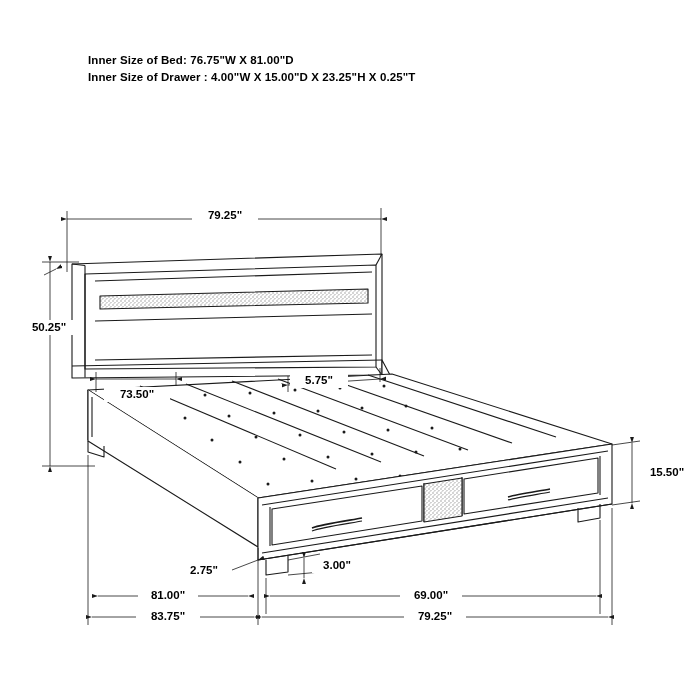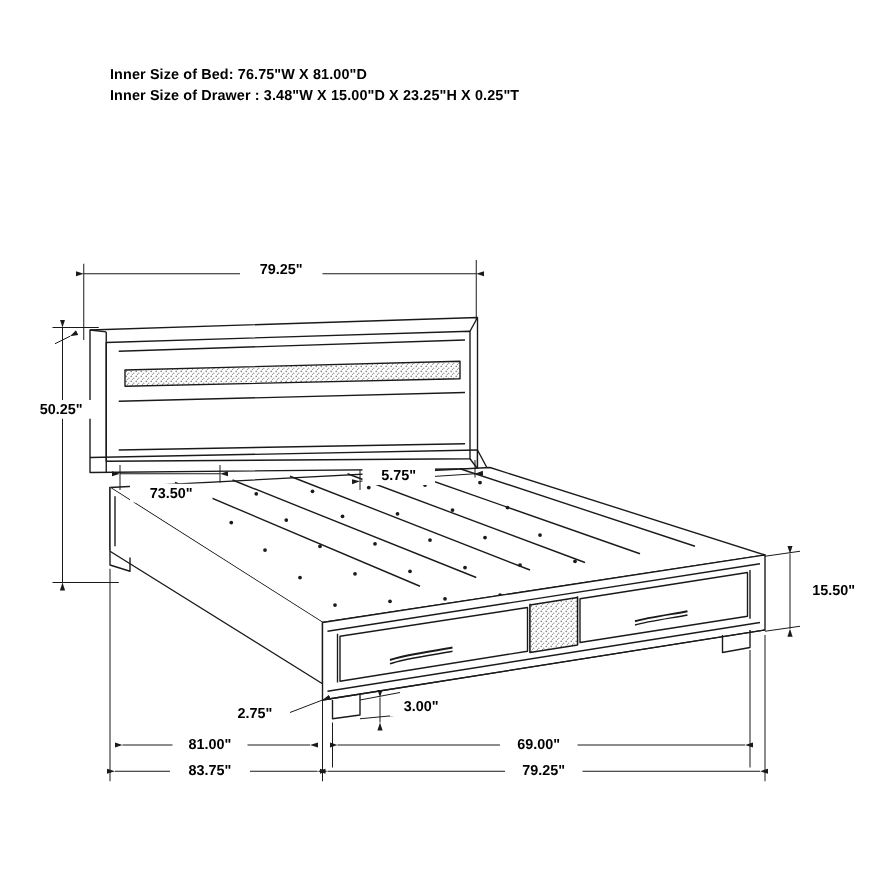--- a/index.html
+++ b/index.html
@@ -44,21 +44,21 @@
     fill: #000000;
   }
 </style>
 </head>
 <body>
 
 <div id="root">
 
   <div class="spec-block">
     <div class="spec-line">Inner Size of Bed: 76.75"W X 81.00"D</div>
-    <div class="spec-line">Inner Size of Drawer : 3.48"W X 15.00"D X 23.25"H X 0.25"T</div>
+    <div class="spec-line">Inner Size of Drawer : 4.00"W X 15.00"D X 23.25"H X 0.25"T</div>
   </div>
 
   <svg id="dia" width="700" height="700" viewBox="0 0 700 700">
     <defs>
       <marker id="arrS" markerWidth="9" markerHeight="9" refX="8" refY="3" orient="auto" markerUnits="strokeWidth">
         <path d="M8,3 L0,0.4 L0,5.6 z" fill="#1a1a1a"></path>
       </marker>
       <marker id="arrE" markerWidth="9" markerHeight="9" refX="1" refY="3" orient="auto" markerUnits="strokeWidth">
         <path d="M1,3 L9,0.4 L9,5.6 z" fill="#1a1a1a"></path>
       </marker>

